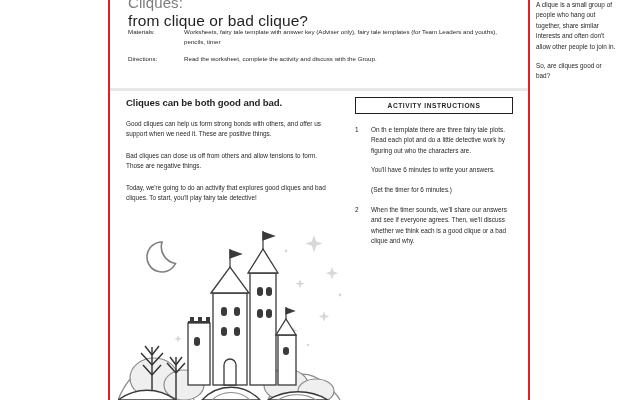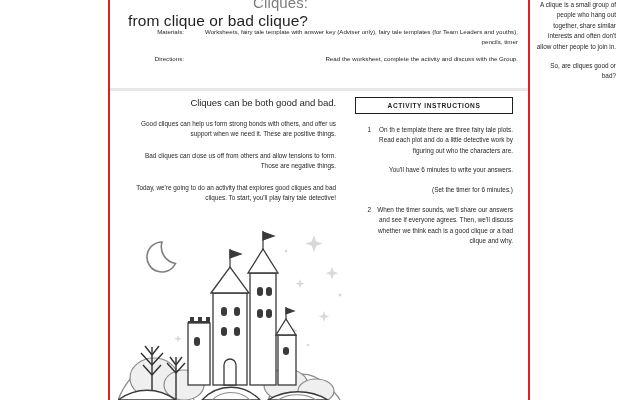--- a/index.html
+++ b/index.html
@@ -13,21 +13,20 @@
     overflow: hidden;
     font-family: "Liberation Sans", sans-serif;
     color: #231f20;
   }
   .page {
     position: relative;
     width: 622px;
     height: 400px;
     background: #ffffff;
     overflow: hidden;
-    text-align: right;
   }
   
   .rule-left {
     position: absolute;
     left: 108px;
     top: 0;
     width: 1.5px;
     height: 400px;
     background: #e02020;
   }
@@ -107,21 +106,21 @@
   
   .content {
     position: absolute;
     left: 126px;
     top: 97px;
     width: 210px;
   }
   .content h2 {
     margin: 0 0 11px 0;
     font-size: 9.6px;
-    font-weight: normal;
+    font-weight: bold;
     color: #231f20;
     letter-spacing: -0.1px;
   }
   .content p {
     margin: 0 0 11px 0;
     font-size: 6.4px;
     line-height: 1.62;
     color: #231f20;
   }
   

